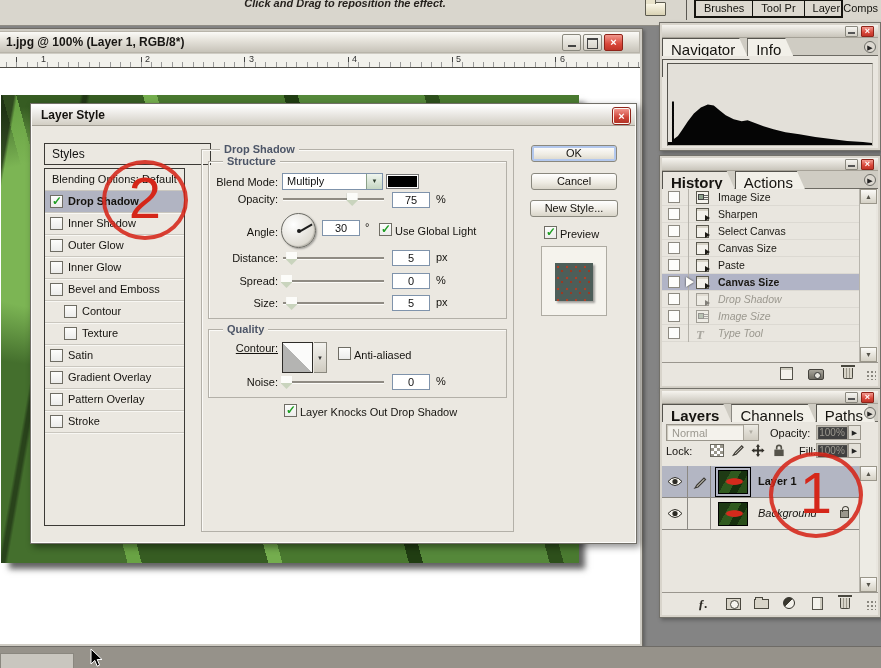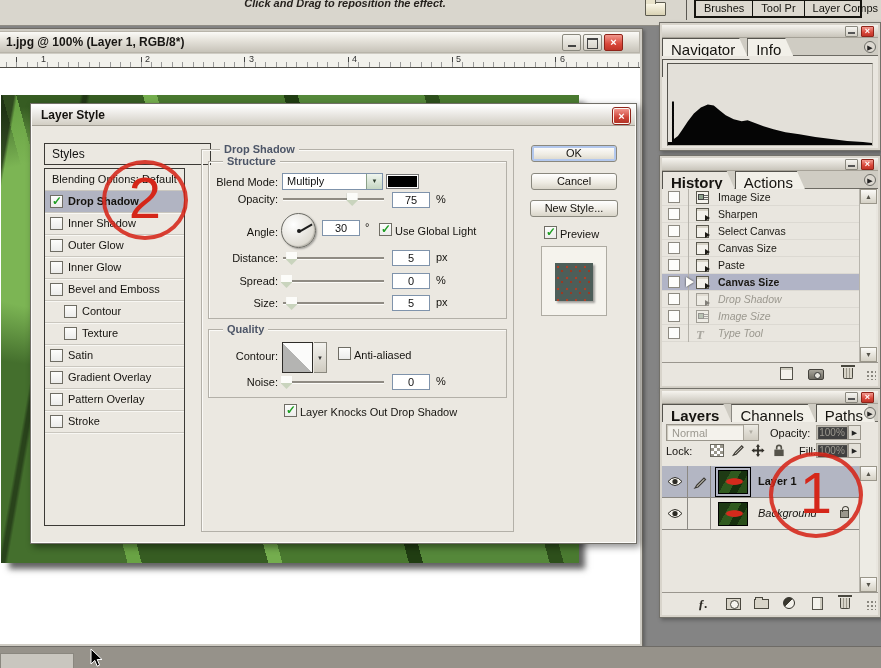--- a/index.html
+++ b/index.html
@@ -5,21 +5,21 @@
   * { box-sizing: border-box; margin: 0; padding: 0; }
   body { background:#555; font-family:"Liberation Sans", sans-serif; }
   .screen { position:relative; width:881px; height:668px; background:#848484; overflow:hidden; font-family:"Liberation Sans",sans-serif;padding-left:28px; }
 
   
   .top-strip { position:absolute; left:0; top:0; width:881px; height:26px; background:#d9d6cd; border-bottom:1px solid #8f8c84; }
   .hint { position:absolute; left:175px; top:-3px; width:340px; text-align:center; font-size:11px; font-style:italic; font-weight:bold; color:#26221e; }
   .tool-sep { position:absolute; left:686px; top:0; width:1px; height:20px; background:#5a5852; }
   .folder-icon { position:absolute; left:645px; top:2px; width:21px; height:14px; background:linear-gradient(#fdf9ea,#d9d2b4); border:1px solid #5d5b50; border-radius:1px; }
   .folder-icon::before { content:''; position:absolute; left:-1px; top:-4px; width:9px; height:4px; background:#e9e3cb; border:1px solid #5d5b50; border-bottom:none; }
-  .palette-well { position:absolute; left:694px; top:0; width:168px; height:18px; border:2px solid #15140f; border-top-width:1px; background:#dcd8cf; display:flex; }
+  .palette-well { position:absolute; left:694px; top:0; width:149px; height:18px; border:2px solid #15140f; border-top-width:1px; background:#dcd8cf; display:flex; }
   .pal-tab { position:relative; font-size:11px; color:#15140f; padding:1px 8px 0 8px; white-space:nowrap; }
   .pal-tab + .pal-tab { border-left:1px solid #15140f; }
 
   
   .doc-window { position:absolute; left:-6px; top:28px; width:649px; height:619px; background:#cfccc4; border:1px solid #6e6b64; box-shadow:2px 2px 3px rgba(0,0,0,.25); }
   .doc-titlebar { position:absolute; left:2px; top:2px; right:2px; height:22px; background:linear-gradient(#fbfaf7,#e4e1d9 45%,#c7c3b9); border:1px solid #b8b4aa; }
   .doc-title { position:absolute; left:8px; top:3px; font-size:12px; font-weight:bold; color:#181613; }
   .win-btns { position:absolute; right:16px; top:2px; display:flex; gap:2px; }
   .wbtn { width:19px; height:17px; border:1px solid #8a887e; border-radius:2px; background:linear-gradient(#f6f5f1,#d4d0c6); font-size:9px; line-height:15px; text-align:center; color:#333; }
   .wbtn.min::after { content:''; display:inline-block; width:8px; height:2px; background:#444; margin-top:10px; }
@@ -353,21 +353,21 @@
     <span class="field" style="left:361px;top:169px;">0</span>
     <span class="unit" style="left:405px;top:170px;">%</span>
 
     <span class="rlabel" style="left:152px;top:193px;">Size:</span>
     <span class="slider" style="left:252px;top:192px;">
         <span class="thumb" style="left: 8%;"></span>
       </span>
     <span class="field" style="left:361px;top:191px;">5</span>
     <span class="unit" style="left:405px;top:192px;">px</span>
 
-    <span class="rlabel" style="left:152px;top:246px;">Contour:</span>
+    <span class="rlabel" style="left:152px;top:238px;text-decoration:underline;">Contour:</span>
     <span class="contour-thumb"></span>
     <span class="contour-btn">▼</span>
     <span class="cb dcheck" style="left:307px;top:243px;"></span>
     <span class="dchk-label" style="left:323px;top:245px;">Anti-aliased</span>
 
     <span class="rlabel" style="left:152px;top:272px;">Noise:</span>
     <span class="slider" style="left:252px;top:271px;">
         <span class="thumb" style="left: 3%;"></span>
       </span>
     <span class="field" style="left:361px;top:270px;">0</span>

